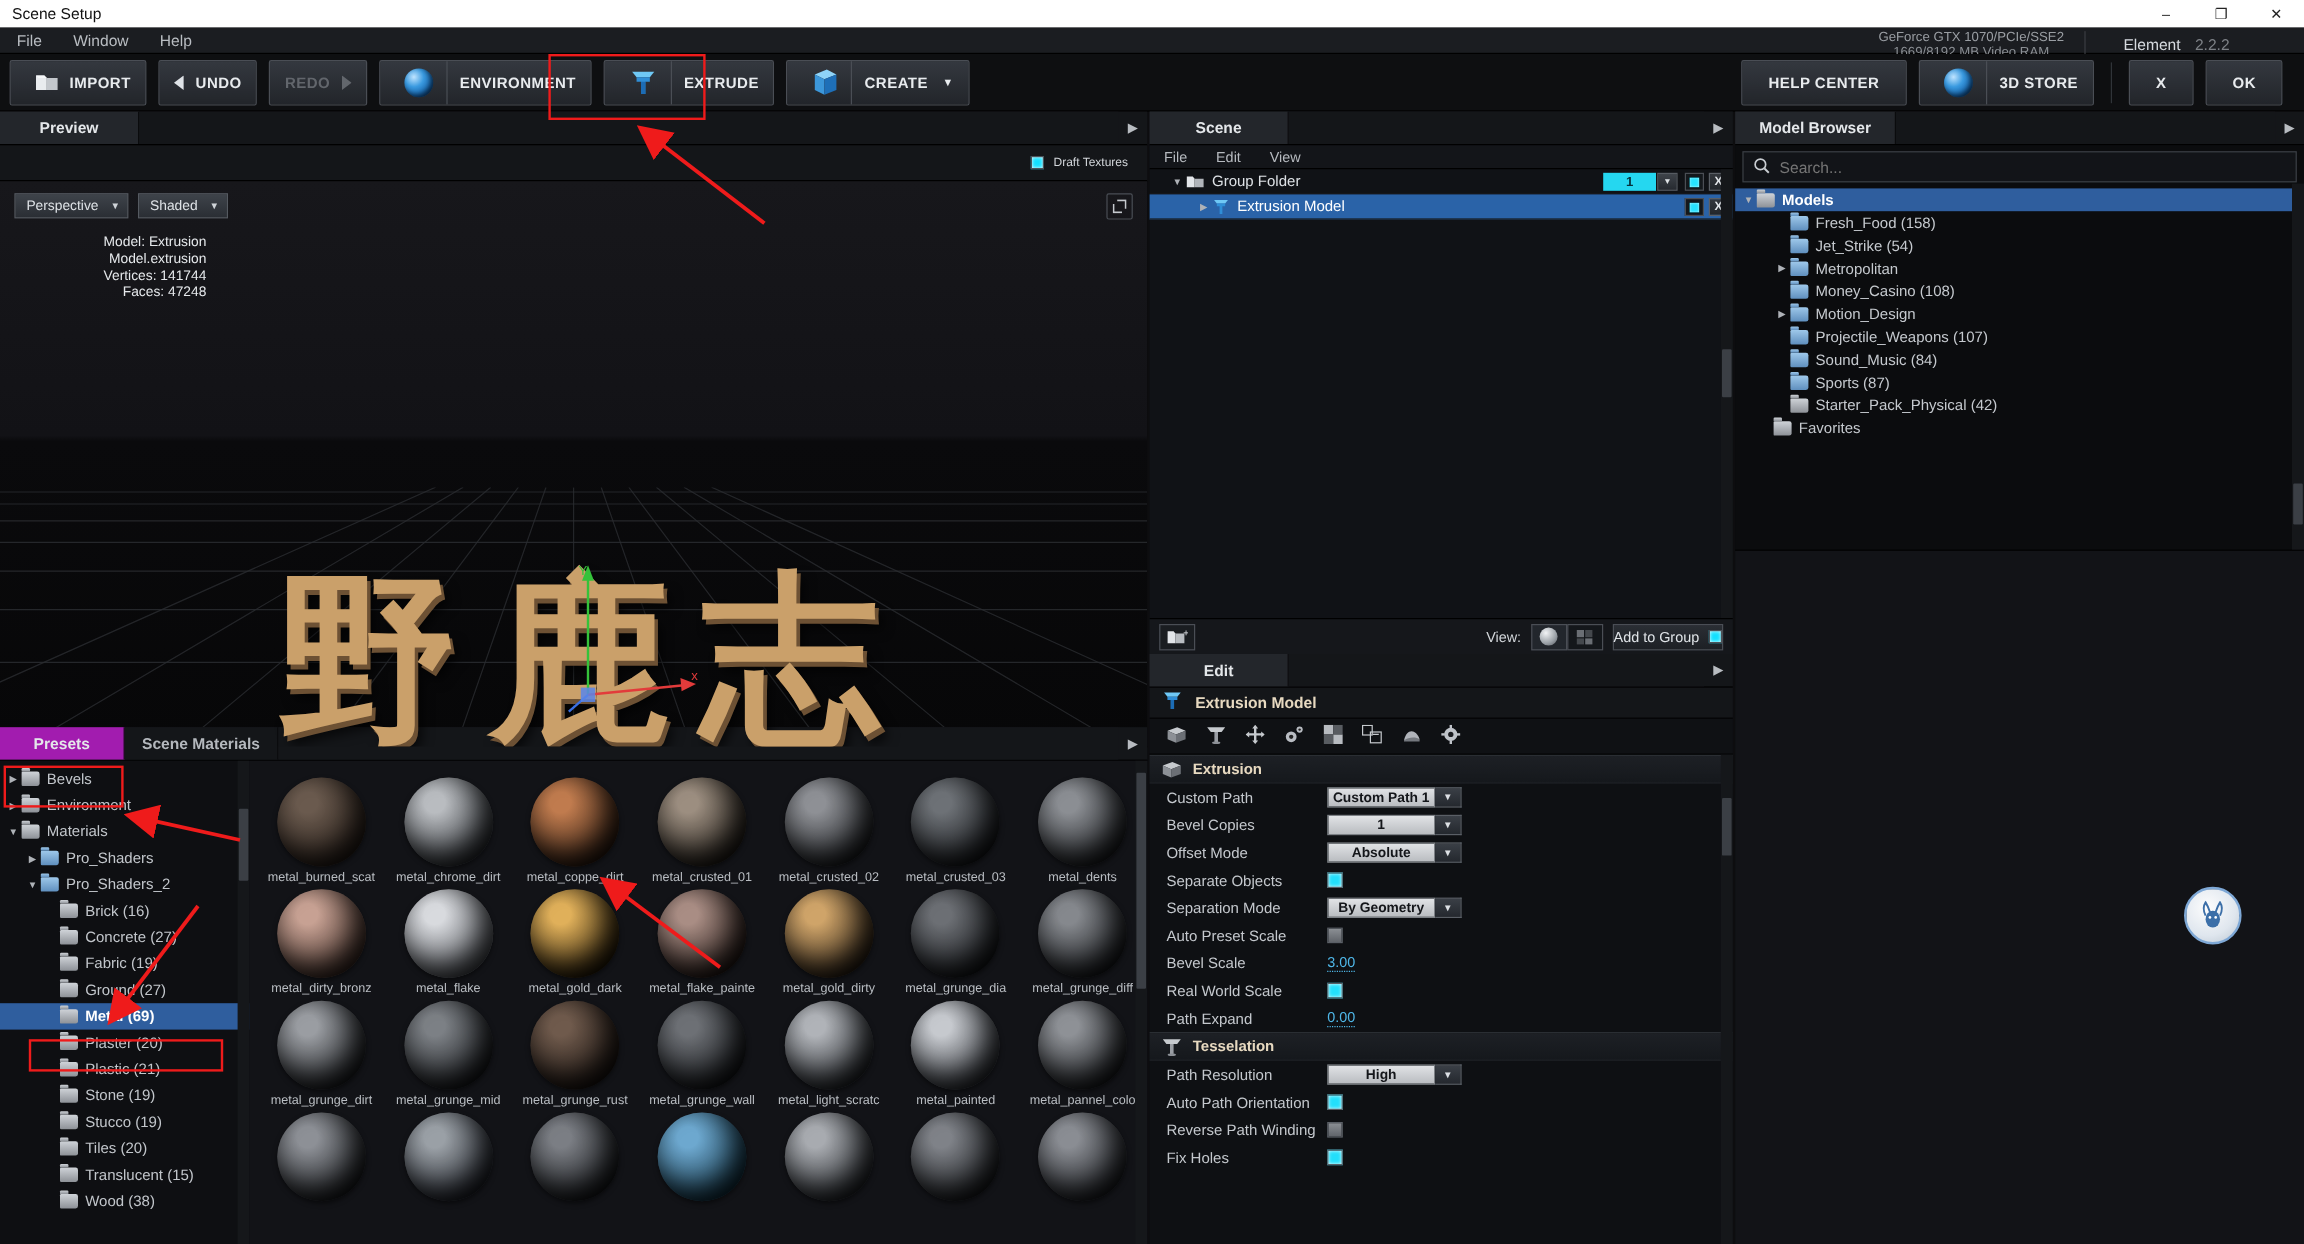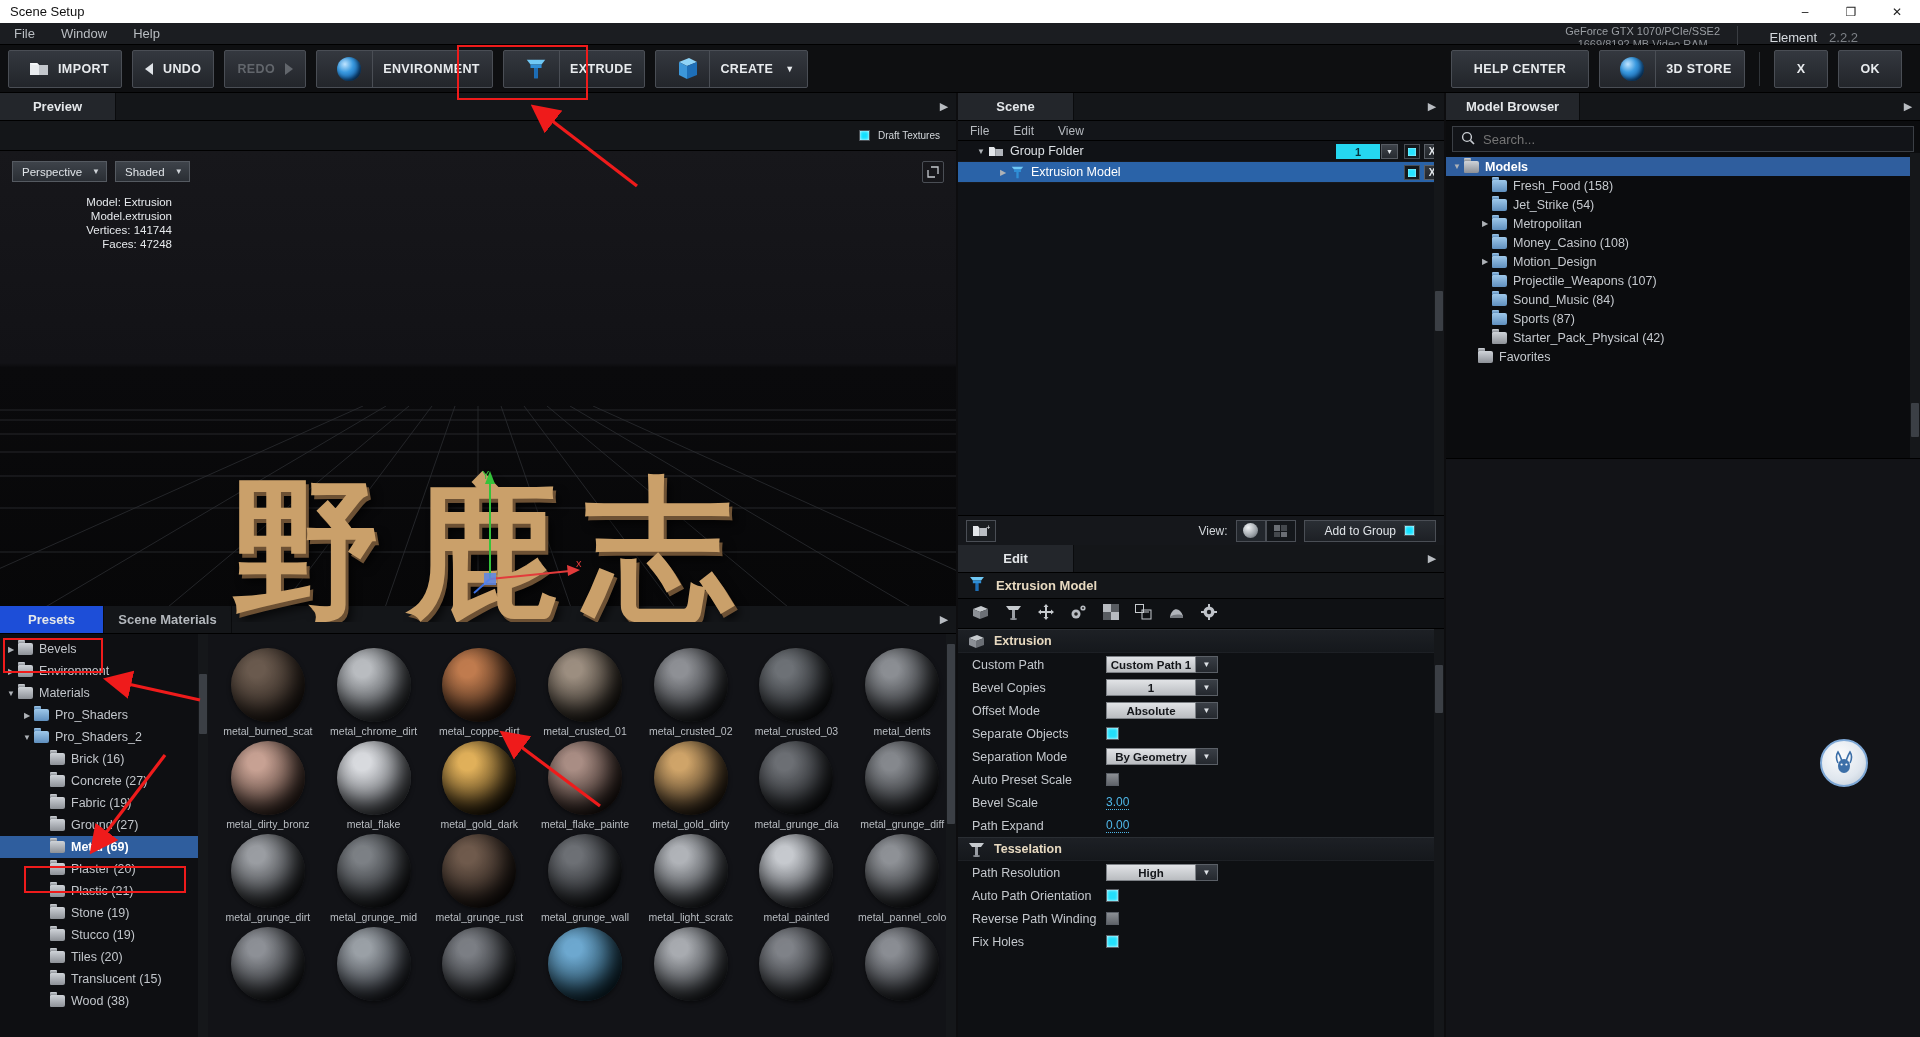--- a/index.html
+++ b/index.html
@@ -126,21 +126,21 @@
   .light-car { width:22px; height:22px; background:linear-gradient(#3e434a,#262a30);
      border:1px solid #555a61; border-left:none; display:flex;align-items:center;justify-content:center;
      font-size:8px; color:#d6dadf;}
   .pct { color:#4fb7e8; font-size:11.5px; border-bottom:1px dotted #4fb7e8; margin-left:12px;}
   .envlbl { margin-left:28px; font-size:12px; color:#d2d6da;}
   .envswatch { width:28px;height:18px;border:1px solid #4a4e55; background:#1a1c20; margin-left:14px;}
 
   
   .matwrap { position:absolute; left:0; top:513px; width:956px; height:431px; background:#0c0d0f;}
   .mattabs { height:28px; background:#141619; display:flex; border-bottom:1px solid #000; position:relative;}
-  .mtab { width:104px; display:flex;align-items:center;justify-content:center; background:#1d4ed8;
+  .mtab { width:104px; display:flex;align-items:center;justify-content:center; background:#a21caf;
       color:#e4e7ea; font-weight:bold; font-size:13px; border-right:1px solid #0a0b0d;}
   .mtab.inactive{ background:#141619; color:#b4b8bd; width:128px; font-weight:bold;}
   .mattree { position:absolute; left:0; top:28px; width:208px; bottom:0; background:#0e0f12;
       overflow:hidden; padding-top:4px;}
   .trow { height:22px; display:flex; align-items:center; font-size:12.5px; color:#c2c6cb; }
   .trow.sel { background:#2f5e9e; color:#fff; font-weight:bold;}
   .tri { width:14px; text-align:center; font-size:8px; color:#aeb2b7;}
   .fold { width:15px;height:12px; margin-right:6px; display:inline-block;
      background:linear-gradient(#cfd3d8,#8d9197); border-radius:1px 2px 2px 1px; position:relative;}
   .fold.blue{ background:linear-gradient(#9ec8ea,#5f8fbe);}
@@ -182,21 +182,21 @@
       font-size:10px; font-weight:bold; display:flex;align-items:center;justify-content:center;}
   .scenefoot { position:absolute; left:0; right:0; bottom:0; height:30px; background:#15171b;
       border-top:1px solid #000; display:flex; align-items:center; padding:0 8px;}
   .newfolder { width:30px;height:22px;border:1px solid #4a4e55;background:#1a1d21;
       display:flex;align-items:center;justify-content:center;}
   .viewlbl{ margin-left:auto; font-size:12px; color:#d2d6da; margin-right:8px;}
   .vbtn { width:30px;height:22px;border:1px solid #4a4e55;background:#14171b;
       display:flex;align-items:center;justify-content:center; }
   .vbtn.sel{ background:#22262c;}
   .addgrp { margin-left:8px; height:22px; border:1px solid #4a4e55; background:linear-gradient(#2a2e34,#1d2025);
-      display:flex;align-items:center; padding:0 20px; font-size:12px; color:#e0e4e8; gap:8px;}
+      display:flex;align-items:center; padding:0 0; font-size:12px; color:#e0e4e8; gap:8px;}
 
   
   .editpanel { position:absolute; top:452px; left:0; right:0; bottom:0; background:#0e1013;}
   .objhead { height:26px; display:flex; align-items:center; padding-left:10px; gap:10px;
       background:#141619; border-bottom:1px solid #000; }
   .objhead .t { font-size:13px; color:#e7d9c0; font-weight:bold;}
   .iconrow { height:30px; display:flex; align-items:center; gap:16px; padding-left:14px;
       background:#0f1114; border-bottom:1px solid #000;}
   .secthead { height:24px; display:flex; align-items:center; gap:9px; padding-left:10px;
       background:linear-gradient(#1d2025,#15181c); border-top:1px solid #2a2e33; border-bottom:1px solid #05060700;}
@@ -947,20 +947,24 @@
             </div>
             <div class="prow">
               <span class="lab">Auto Preset Scale</span>
               <span class="chk off"></span>
             </div>
             <div class="prow">
               <span class="lab">Bevel Scale</span>
               <span class="numlink">3.00</span>
             </div>
             <div class="prow">
+              <span class="lab">Real World Scale</span>
+              <span class="chk"></span>
+            </div>
+            <div class="prow">
               <span class="lab">Path Expand</span>
               <span class="numlink">0.00</span>
             </div>
             <div class="secthead">
               <span style="display:flex">
                 <svg width="17" height="16" viewBox="0 0 17 16">
                   <path d="M1 2 L16 2 L13 6 L4 6 Z" fill="#c6cace"></path>
                   <rect x="7" y="6" width="3" height="9" fill="#9a9ea4"></rect>
                   <ellipse cx="8.5" cy="15" rx="3.5" ry="1" fill="#8c9096"></ellipse>
                 </svg>

